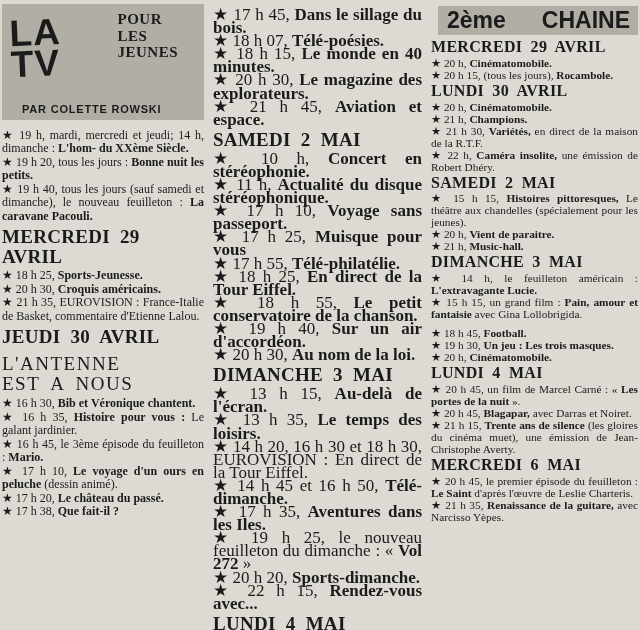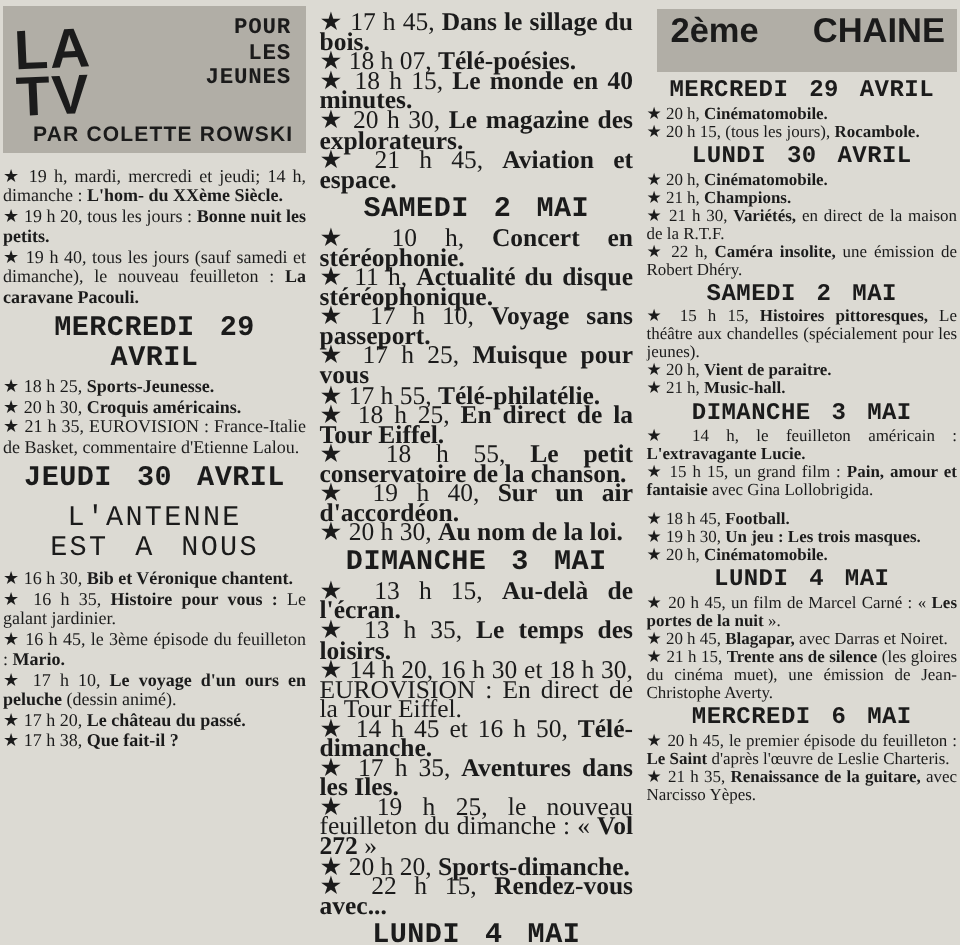--- a/index.html
+++ b/index.html
@@ -15,38 +15,38 @@
   .col-right{width:207px;}
 
   
   .masthead{background:#b1aea6;padding:6px 6px 5px 8px;margin-bottom:9px;}
   .masthead-top{display:flex;align-items:flex-start;}
   .latv{
     font-family:"Liberation Sans", sans-serif;font-weight:700;font-size:37px;
     line-height:.85;letter-spacing:1px;transform:rotate(-2.5deg);padding-top:6px;
   }
   .pourles{
-    margin-left:auto;text-align:right;font-family:Liberation Mono, monospace;
+    margin-left:auto;text-align:left;font-family:Liberation Serif, serif;
     font-weight:700;font-size:15px;line-height:1.1;padding:1px 4px 0 0;letter-spacing:.5px;
   }
   .byline{
-    font-family:"Liberation Sans", sans-serif;font-weight:700;font-size:14px;
-    letter-spacing:.8px;margin-top:2px;padding-left:12px;
+    font-family:"Liberation Sans", sans-serif;font-weight:700;font-size:11px;
+    letter-spacing:.8px;margin-top:24px;padding-left:12px;
   }
 
   
   .banner{
-    background:#b1aea6;margin:2px 0 4px 7px;padding:1px 8px 14px 9px;
+    background:#b1aea6;margin:2px 0 4px 7px;padding:1px 8px 1px 9px;
     display:flex;justify-content:space-between;align-items:flex-end;
     font-family:"Liberation Sans", sans-serif;font-weight:700;font-size:23px;
   }
 
   
   .day-heading{
-    font-family:Liberation Mono, monospace;font-weight:700;text-align:center;
+    font-family:Liberation Serif, serif;font-weight:700;
     font-size:19px;line-height:1.05;letter-spacing:.3px;word-spacing:5px;margin:4px 0 2px;
   }
   .col-right .day-heading{font-size:16px;margin:2px 0 1px;word-spacing:4px;}
   .day-heading.light{font-weight:400;white-space:pre-line;font-size:19px;letter-spacing:1.5px;margin:7px 0 3px;}
 
   
   .item{margin:0;text-align:justify;}
   .col-left .item{font-size:12px;line-height:13.5px;}
   .col-mid  .item{font-size:17px;line-height:13.1px;}
   .col-right .item{font-size:11.3px;line-height:12px;}

